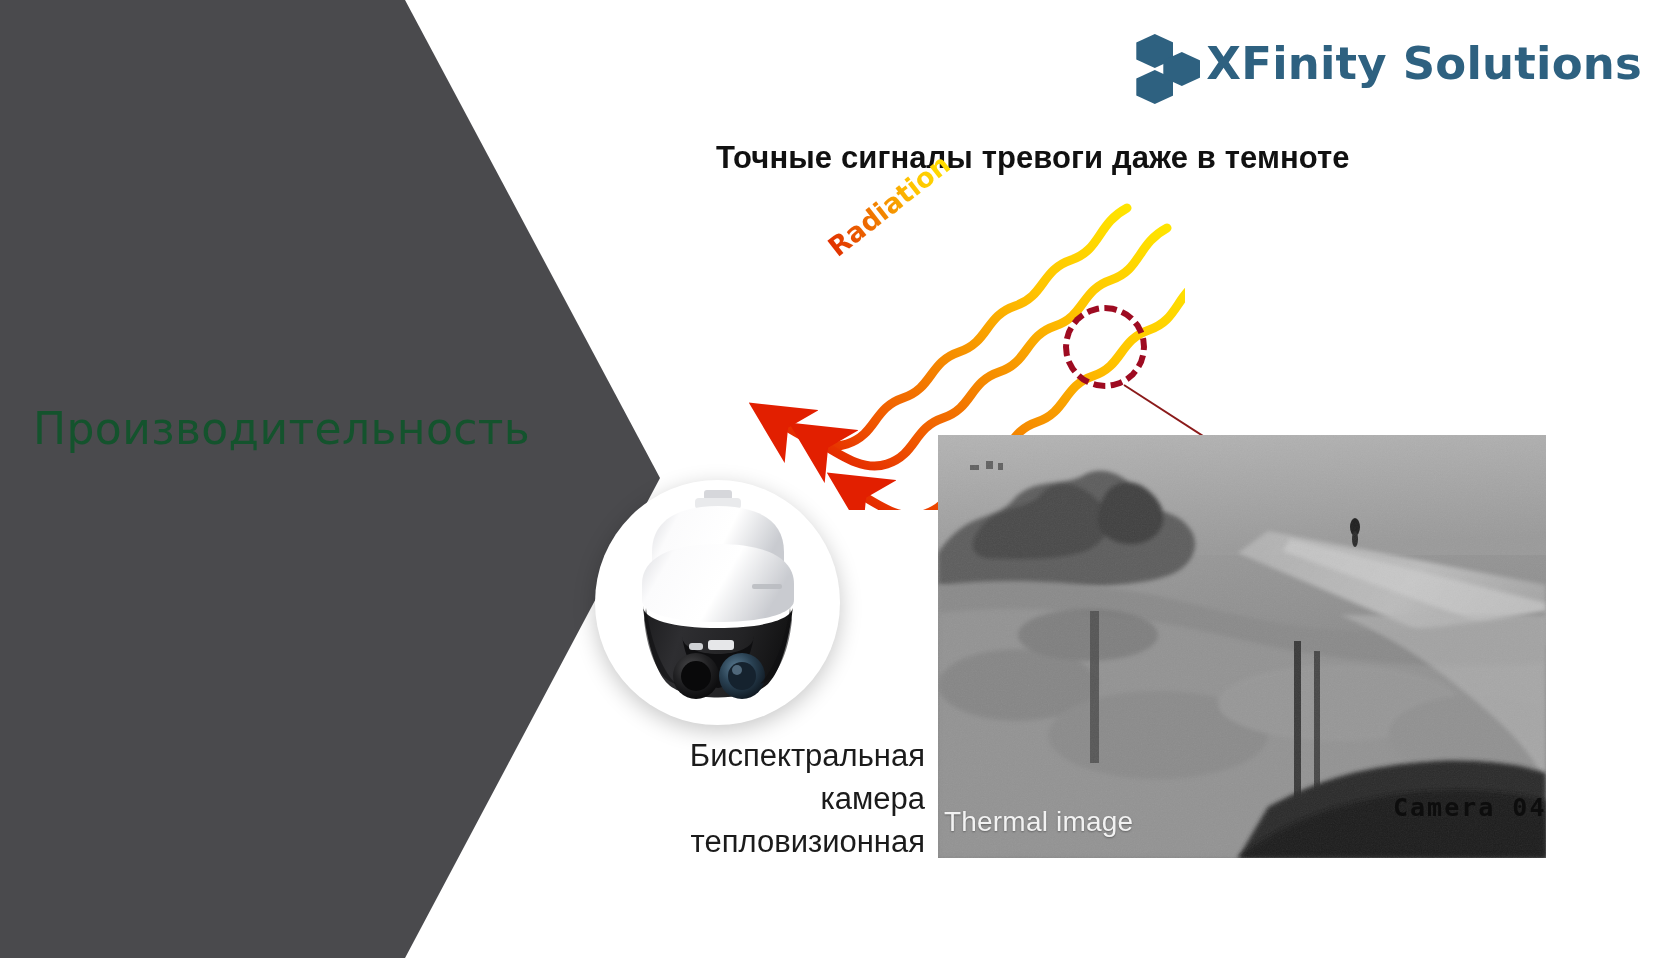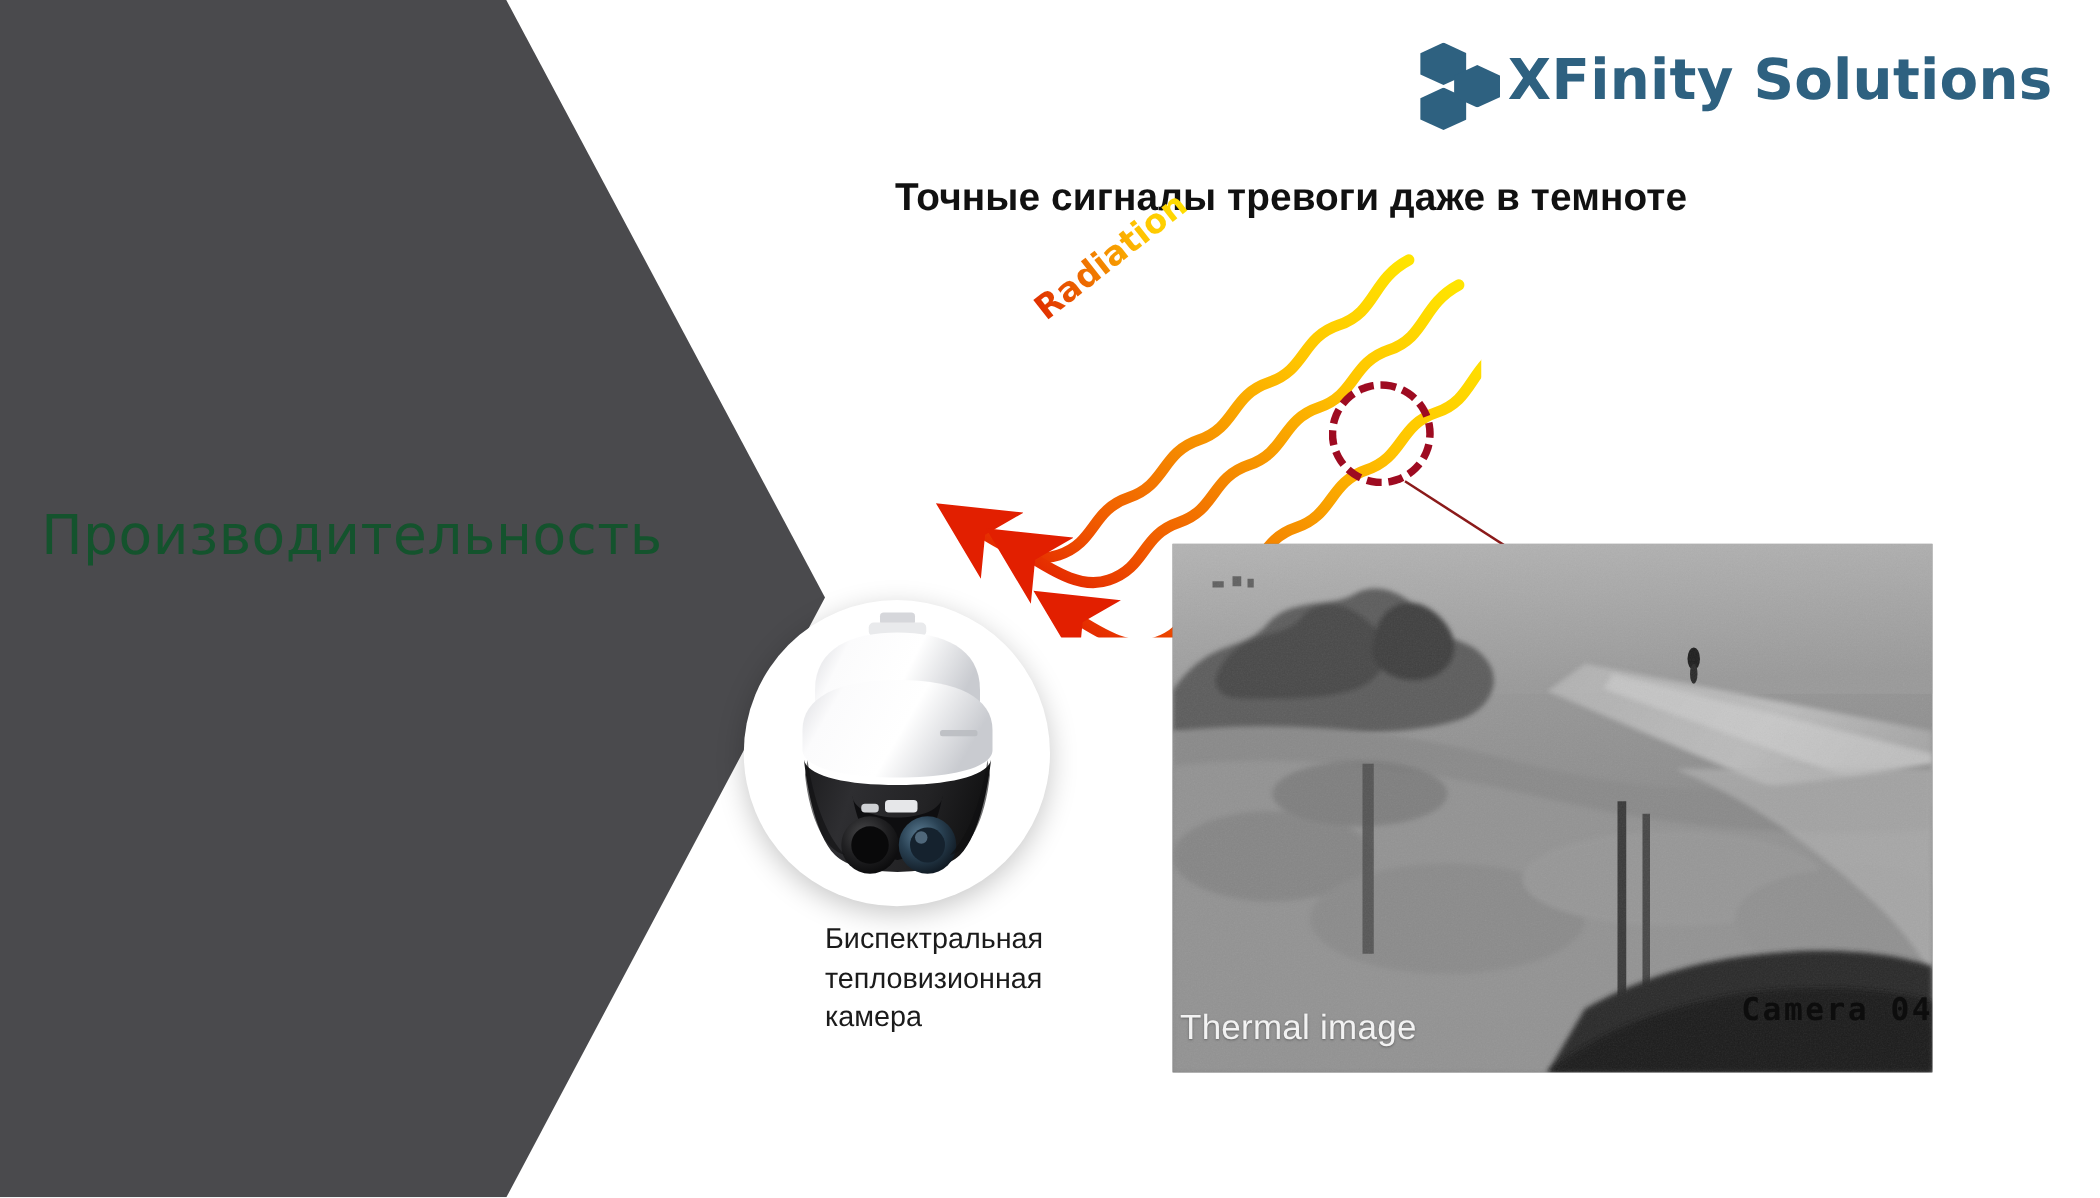--- a/index.html
+++ b/index.html
@@ -82,21 +82,21 @@
 
   
   .cam-circle{
     position:absolute;left:595px;top:480px;width:245px;height:245px;
     border-radius:50%;background:#ffffff;
     box-shadow:0 6px 22px rgba(0,0,0,0.22);
   }
   .cam-img{position:absolute;left:612px;top:488px;width:212px;height:215px;}
   .cam-caption{
     position:absolute;left:660px;top:735px;width:265px;
-    text-align:left;font-size:23px;line-height:1.38;color:#1b1b1b;
+    text-align:right;font-size:31px;line-height:1.38;color:#1b1b1b;
   }
   .cam-caption .ln{display:block;}
 
   
   .thermal{
     position:absolute;left:938px;top:435px;width:608px;height:423px;
     overflow:hidden;background:#8d8d8d;
   }
   .thermal svg{display:block;width:100%;height:100%;}
   .thermal-label{
@@ -226,22 +226,22 @@
       <circle cx="130" cy="188" r="23" fill="url(#lensg)"></circle>
       <circle cx="130" cy="188" r="14" fill="#15222e"></circle>
       <circle cx="125" cy="182" r="5" fill="#6e8ea3" opacity="0.65"></circle>
 
       <path d="M34,120 C40,160 52,184 64,196 C48,192 36,168 32,132 Z" fill="#0f0f11" opacity="0.6"></path>
       <path d="M178,120 C172,160 160,184 148,196 C164,192 176,168 180,132 Z" fill="#0f0f11" opacity="0.6"></path>
     </svg>
   </div>
   <div class="cam-caption">
     <span class="ln">Биспектральная</span>
+    <span class="ln">камера</span>
     <span class="ln">тепловизионная</span>
-    <span class="ln">камера</span>
   </div>
 
   <div class="thermal">
     <svg viewBox="0 0 608 423" preserveAspectRatio="none" xmlns="http://www.w3.org/2000/svg">
       <defs>
         <linearGradient id="skyg" x1="0" y1="0" x2="0.2" y2="1">
           <stop offset="0%" stop-color="#b4b4b4"></stop>
           <stop offset="100%" stop-color="#9a9a9a"></stop>
         </linearGradient>
         <linearGradient id="groundg" x1="0" y1="0" x2="0.15" y2="1">

